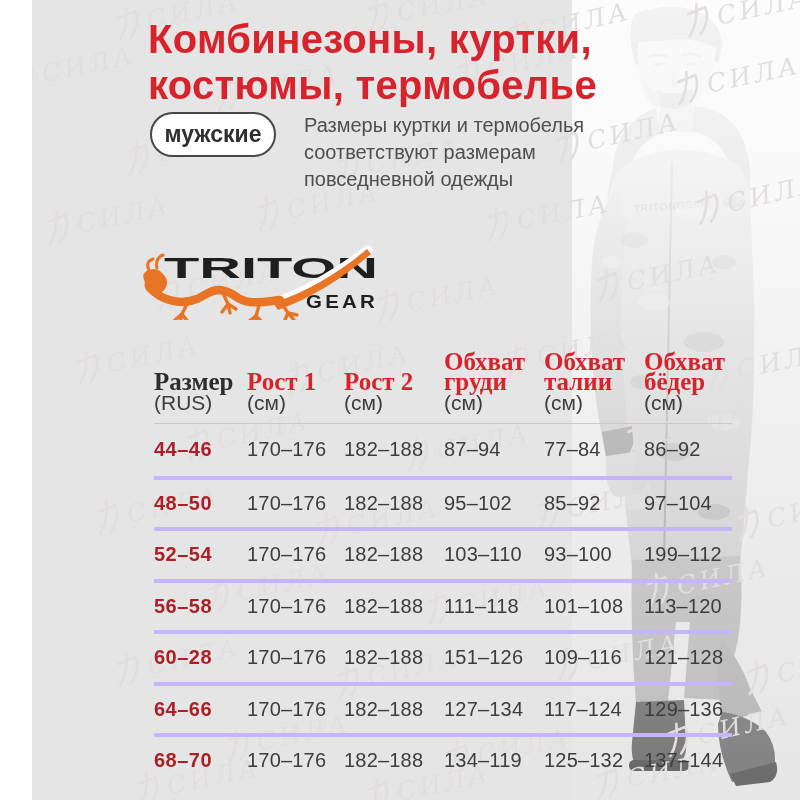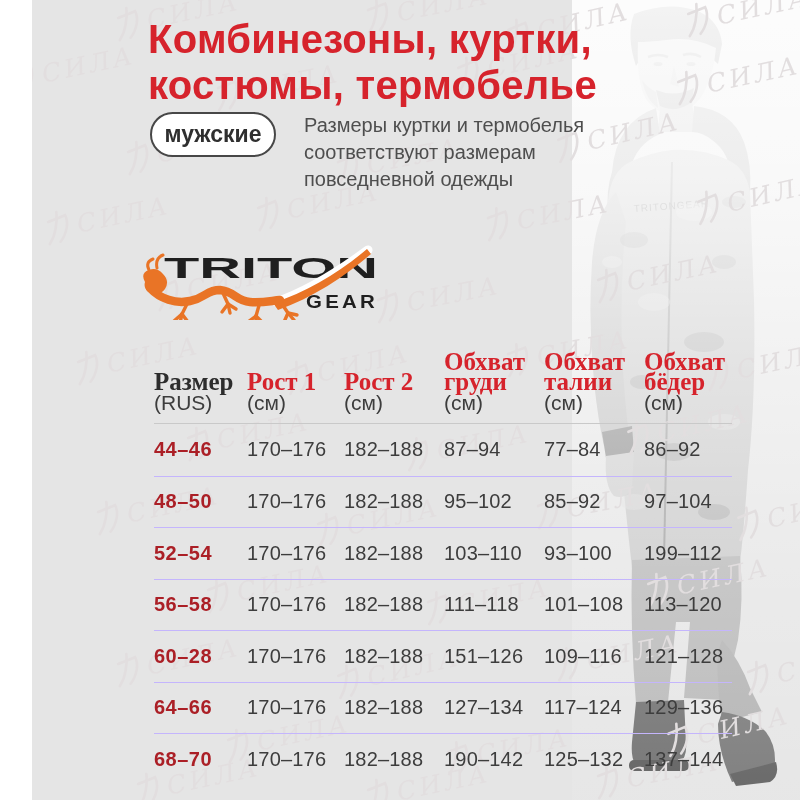--- a/index.html
+++ b/index.html
@@ -30,21 +30,21 @@
   
   .size-table{position:absolute;left:122px;top:349px;width:578px;}
   .thead,.trow{display:grid;grid-template-columns:93px 97px 100px 100px 100px 88px;}
   .thead{height:75px;align-items:end;padding-bottom:10px;box-sizing:border-box;
          border-bottom:1px solid #c9c9c9;}
   .hcell{padding-right:10px;}
   .htitle{font-size:25px;line-height:20px;font-weight:700;color:#2d2d2d;max-width:84px;font-family:Liberation Serif, serif;}
   .htitle.accent{color:#d6232c;}
   .hunit{font-size:21px;line-height:20px;color:#3d3d3d;margin-top:1px;}
   .trow{height:51.5px;align-items:center;box-sizing:border-box;}
-  .trow + .trow{border-top:1px solid #c4b5fd;}
+  .trow + .trow{border-top:4px solid #c4b5fd;}
   .cell{font-size:20px;color:#3d3d3d;letter-spacing:0.2px;}
   .cell.size{font-weight:700;color:#ab1f26;letter-spacing:0.5px;}
 </style>
 </head>
 <body>
 
 <div class="canvas">
 
   <svg class="man-layer" viewBox="0 0 260 800" xmlns="http://www.w3.org/2000/svg" aria-hidden="true">
     <defs>
@@ -291,21 +291,21 @@
             <div class="cell">170–176</div>
             <div class="cell">182–188</div>
             <div class="cell">127–134</div>
             <div class="cell">117–124</div>
             <div class="cell">129–136</div>
           </div>
           <div class="trow">
             <div class="cell size">68–70</div>
             <div class="cell">170–176</div>
             <div class="cell">182–188</div>
-            <div class="cell">190–142</div>
+            <div class="cell">134–119</div>
             <div class="cell">125–132</div>
             <div class="cell">137–144</div>
           </div>
         </div>
     </div>
 
   </div>
 </div>
 
 </body></html>

